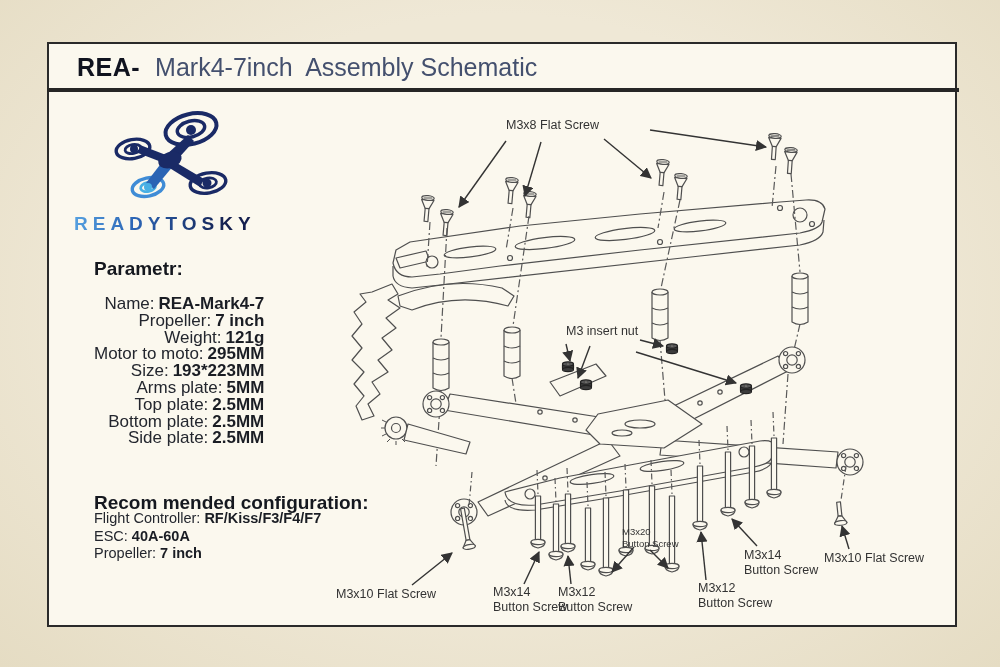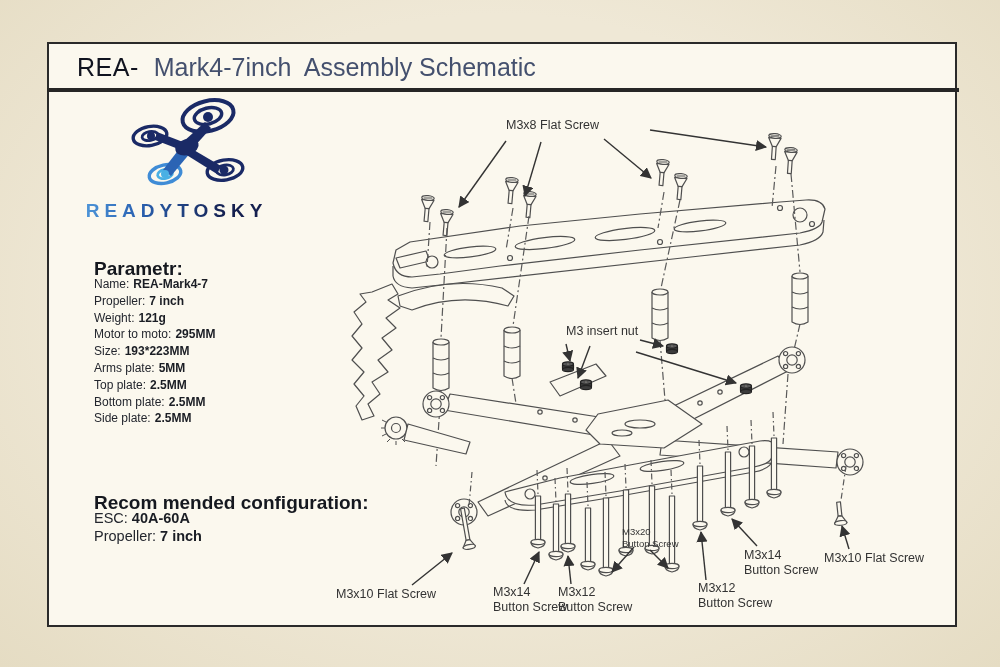--- a/index.html
+++ b/index.html
@@ -7,37 +7,37 @@
     width:1000px;height:667px;position:relative;overflow:hidden;
     background:radial-gradient(ellipse at 50% 45%, #efe8d6 55%, #e5dcc3 100%);
     font-family:"Liberation Sans", sans-serif;
   }
   .content-box{
     position:absolute;left:47px;top:42px;width:910px;height:585px;
     background:#fbf8ee;border:2px solid #2a2a2a;box-sizing:border-box;
   }
   .title-bar{position:absolute;left:0;top:0;width:100%;height:44px;}
   .title-text{position:absolute;left:28px;top:9px;font-size:25px;white-space:pre;}
-  .title-prefix{font-weight:normal;color:#10131f;letter-spacing:.5px;}
+  .title-prefix{font-weight:bold;color:#10131f;letter-spacing:.5px;}
   .title-rest{color:#44506e;margin-left:15px;}
   .title-sep{position:absolute;left:-2px;top:44px;width:912px;height:4px;background:#262626;}
   
-  .logo{position:absolute;left:25px;top:42px;width:205px;text-align:center;}
+  .logo{position:absolute;left:25px;top:55px;width:205px;text-align:left;}
   .logo-icon{margin-left:22px;}
   .brand{
     font-weight:bold;font-size:19px;letter-spacing:5px;margin-top:2px;
     background:linear-gradient(90deg,#55a0e0 0%,#2b64b4 30%,#141f4e 75%);
     -webkit-background-clip:text;background-clip:text;color:transparent;
   }
   
   .section-heading{position:absolute;font-size:19px;font-weight:bold;color:#15181f;}
   .h-param{left:45px;top:214px;}
   .h-config{left:45px;top:448px;}
   .spec-list{position:absolute;left:45px;color:#23262e;}
-  .l-param{top:232px;font-size:12px;line-height:16.8px;}
+  .l-param{top:252px;font-size:17px;line-height:16.8px;text-align:right;}
   .l-config{top:466px;font-size:14.5px;line-height:17.6px;}
   .spec-value{font-weight:bold;color:#1a1d24;margin-left:4px;}
   
   .callout{position:absolute;color:#333;font-size:12.5px;line-height:1.18;white-space:pre-line;z-index:3;}
   .co-small{font-size:9.5px;line-height:1.25;padding-left:12px;}
   .co-1{left:506px;top:118px;}
   .co-2{left:566px;top:324px;}
   .co-3{left:336px;top:587px;}
   .co-4{left:493px;top:585px;}
   .co-5{left:558px;top:585px;}
@@ -91,20 +91,21 @@
     <div class="spec-row"><span>Motor to moto:</span><span class="spec-value">295MM</span></div>
     <div class="spec-row"><span>Size:</span><span class="spec-value">193*223MM</span></div>
     <div class="spec-row"><span>Arms plate:</span><span class="spec-value">5MM</span></div>
     <div class="spec-row"><span>Top plate:</span><span class="spec-value">2.5MM</span></div>
     <div class="spec-row"><span>Bottom plate:</span><span class="spec-value">2.5MM</span></div>
     <div class="spec-row"><span>Side plate:</span><span class="spec-value">2.5MM</span></div>
   </div>
 
   <div class="section-heading h-config">Recom mended configuration:</div>
   <div class="spec-list l-config">
+    <div class="spec-row"><span>Flight Controller:</span><span class="spec-value">RF/Kiss/F3/F4/F7</span></div>
     <div class="spec-row"><span>ESC:</span><span class="spec-value">40A-60A</span></div>
     <div class="spec-row"><span>Propeller:</span><span class="spec-value">7 inch</span></div>
   </div>
 </div>
 
 <div class="callout co-1">M3x8 Flat Screw</div>
 <div class="callout co-2">M3 insert nut</div>
 <div class="callout co-3">M3x10 Flat Screw</div>
 <div class="callout co-4">M3x14
 Button Screw</div>

